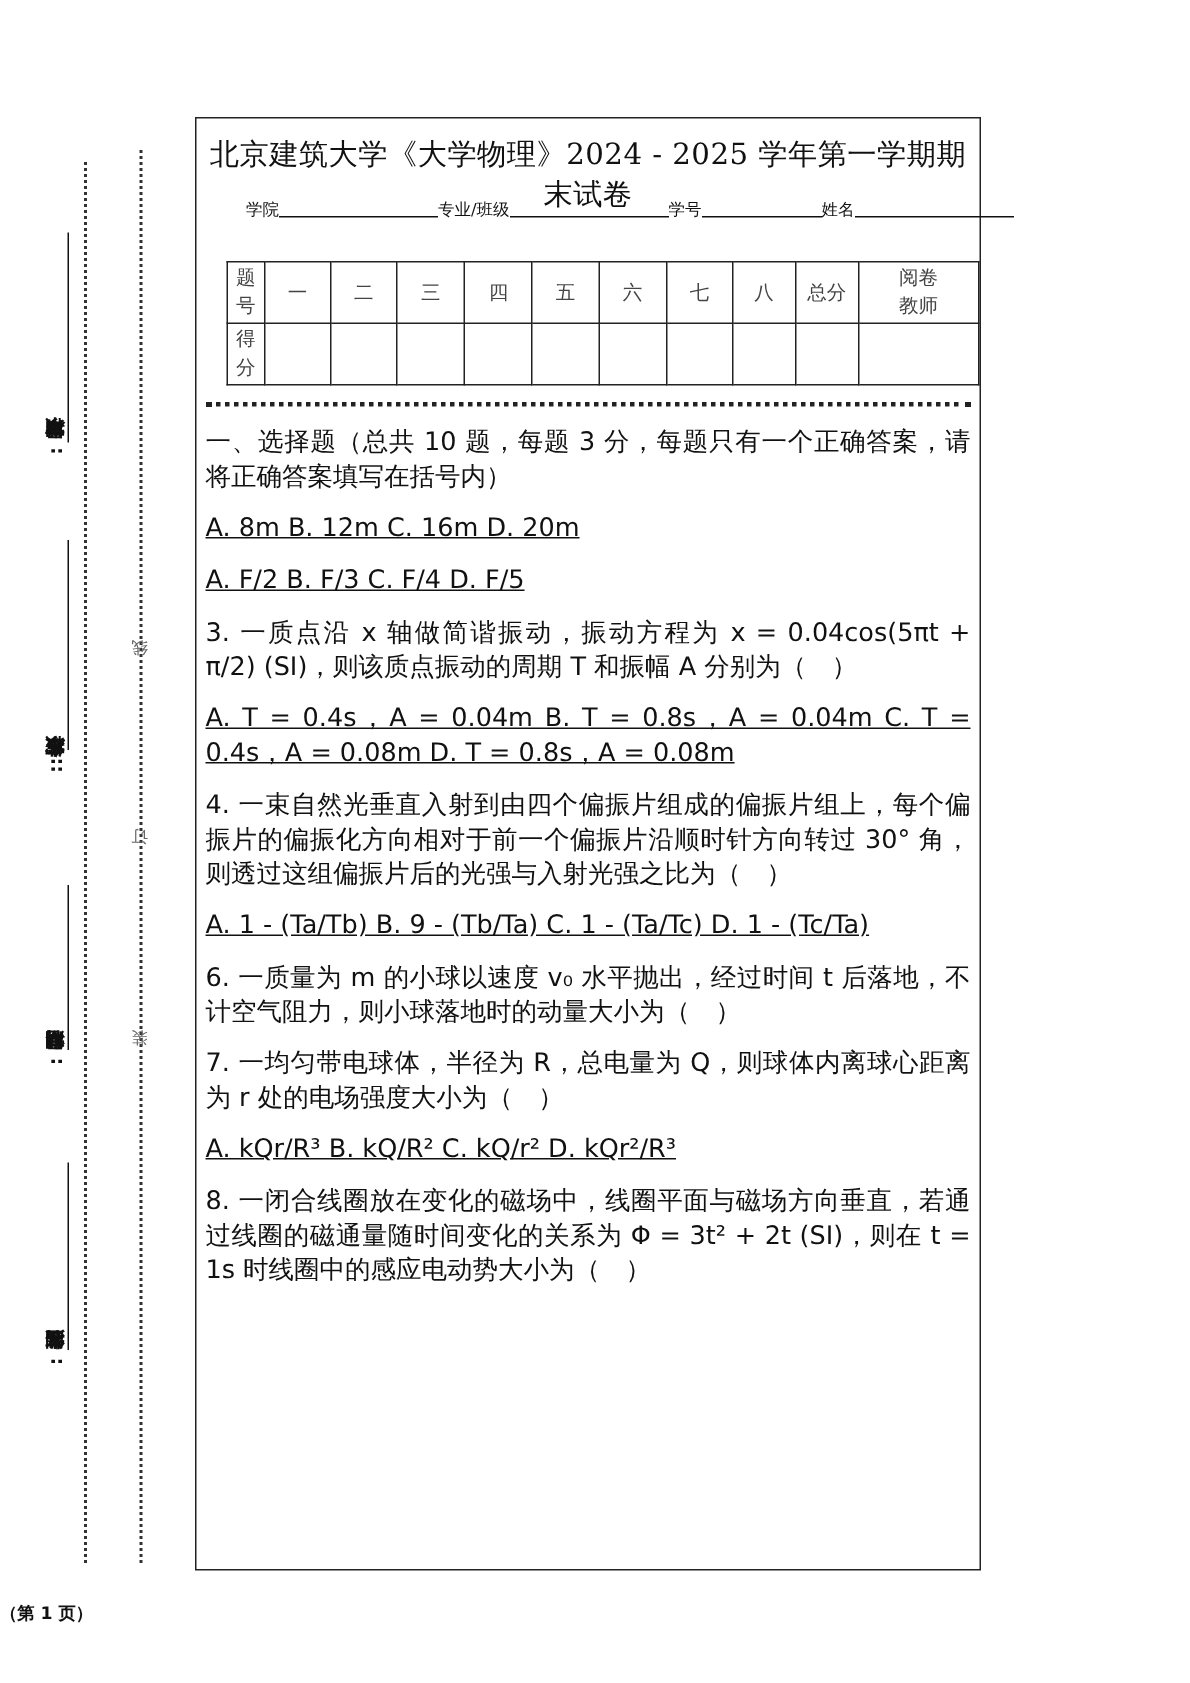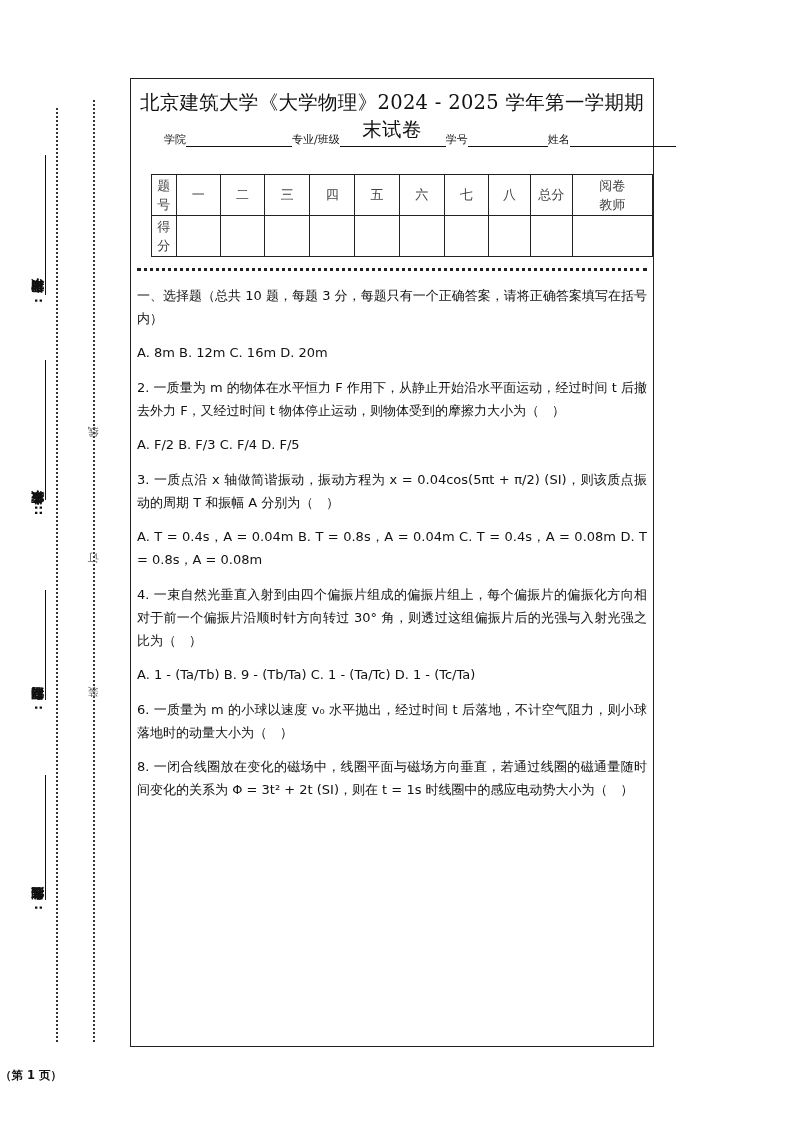--- a/index.html
+++ b/index.html
@@ -13,36 +13,36 @@
     .solid { position:absolute; left:45px; width:0; border-left:1.3px solid #111; }
     .vlabel { position:absolute; left:27px; width:22px; font-family:"DejaVu Sans","Liberation Sans",sans-serif;
       font-weight:bold; font-size:13px; writing-mode:vertical-rl; transform:rotate(180deg);
       white-space:nowrap; line-height:22px; text-align:center; background:#fff; }
     .bindchar { position:absolute; left:86px; width:16px; font-size:11px; color:#666;
       writing-mode:vertical-rl; transform:rotate(180deg); background:#fff; text-align:center; line-height:16px; }
 
     
     .frame { position:absolute; left:130px; top:78px; width:524px; height:969px; border:1.3px solid #222; box-sizing:border-box; }
     .title { position:absolute; left:0; right:0; top:10px; text-align:center; font-size:19.5px; letter-spacing:0.3px; }
-    .info { position:absolute; left:33px; top:53px; font-size:11px; display:flex; align-items:flex-end; }
+    .info { position:absolute; left:33px; top:53px; font-size:11px; display:flex; }
     .info .lbl { white-space:nowrap; }
     .info .blank { display:inline-block; border-bottom:1px solid #111; height:12px; }
 
     table.score { position:absolute; left:20px; top:95px; border-collapse:collapse; font-size:13px; }
     table.score td { border:1px solid #222; text-align:center; vertical-align:middle; color:#444; padding:0; }
     table.score td.hd { width:26px; line-height:19px; font-size:13px; }
     table.score tr.r1 td { height:40px; }
     table.score tr.r2 td { height:40px; }
 
     .sep { position:absolute; left:6px; right:6px; top:189px; height:0; border-top:3px dotted #222; }
 
     .content { position:absolute; left:6px; right:6px; top:205px; font-family:"DejaVu Sans","Liberation Sans",sans-serif;
-      font-size:13px; line-height:23px; }
+      font-size:17px; line-height:23px; }
     .content p { margin:0 0 11px 0; text-align:justify; }
-    .content p.opts { margin-bottom:12px; }
+    .content p.opts { margin-bottom:12px;text-decoration:underline; }
 
     .footer { position:absolute; left:0; right:0; top:1068px; text-align:left; font-weight:bold; font-size:11.5px;
       font-family:"DejaVu Sans","Liberation Sans",sans-serif; }
   </style>
 </head>
 <body>
 
 <div class="dotline dot1"></div>
 <div class="dotline dot2"></div>
 
@@ -114,30 +114,31 @@
   </tbody>
     </table>
 
   <div class="sep"></div>
 
   <div class="content">
     <p>一、选择题（总共 10 题，每题 3 分，每题只有一个正确答案，请将正确答案填写在括号内）</p>
 
     <p class="opts">A. 8m  B. 12m  C. 16m  D. 20m</p>
 
-    <p>2. 一质量为 m 的物体在水平恒力 F 作用下，从静止开始沿水平面运动，经过时间 t 后撤去外力 F，又经过时间 t 物体停止运动，则物体受到的摩擦力大小为（　）</p>
     <p class="opts">A. F/2  B. F/3  C. F/4  D. F/5</p>
 
     <p>3. 一质点沿 x 轴做简谐振动，振动方程为 x = 0.04cos(5πt + π/2) (SI)，则该质点振动的周期 T 和振幅 A 分别为（　）</p>
     <p class="opts">A. T = 0.4s，A = 0.04m  B. T = 0.8s，A = 0.04m  C. T = 0.4s，A = 0.08m  D. T = 0.8s，A = 0.08m</p>
 
     <p>4. 一束自然光垂直入射到由四个偏振片组成的偏振片组上，每个偏振片的偏振化方向相对于前一个偏振片沿顺时针方向转过 30° 角，则透过这组偏振片后的光强与入射光强之比为（　）</p>
 
     <p class="opts">A. 1 - (Ta/Tb)  B. 9 - (Tb/Ta)  C. 1 - (Ta/Tc)  D. 1 - (Tc/Ta)</p>
 
     <p>6. 一质量为 m 的小球以速度 v₀ 水平抛出，经过时间 t 后落地，不计空气阻力，则小球落地时的动量大小为（　）</p>
 
+    <p>7. 一均匀带电球体，半径为 R，总电量为 Q，则球体内离球心距离为 r 处的电场强度大小为（　）</p>
+    <p class="opts">A. kQr/R³  B. kQ/R²  C. kQ/r²  D. kQr²/R³</p>
 
     <p>8. 一闭合线圈放在变化的磁场中，线圈平面与磁场方向垂直，若通过线圈的磁通量随时间变化的关系为 Φ = 3t² + 2t (SI)，则在 t = 1s 时线圈中的感应电动势大小为（　）</p>
   </div>
 </div>
 
 <div class="footer">（第 1 页）</div>
 
 </body></html>

